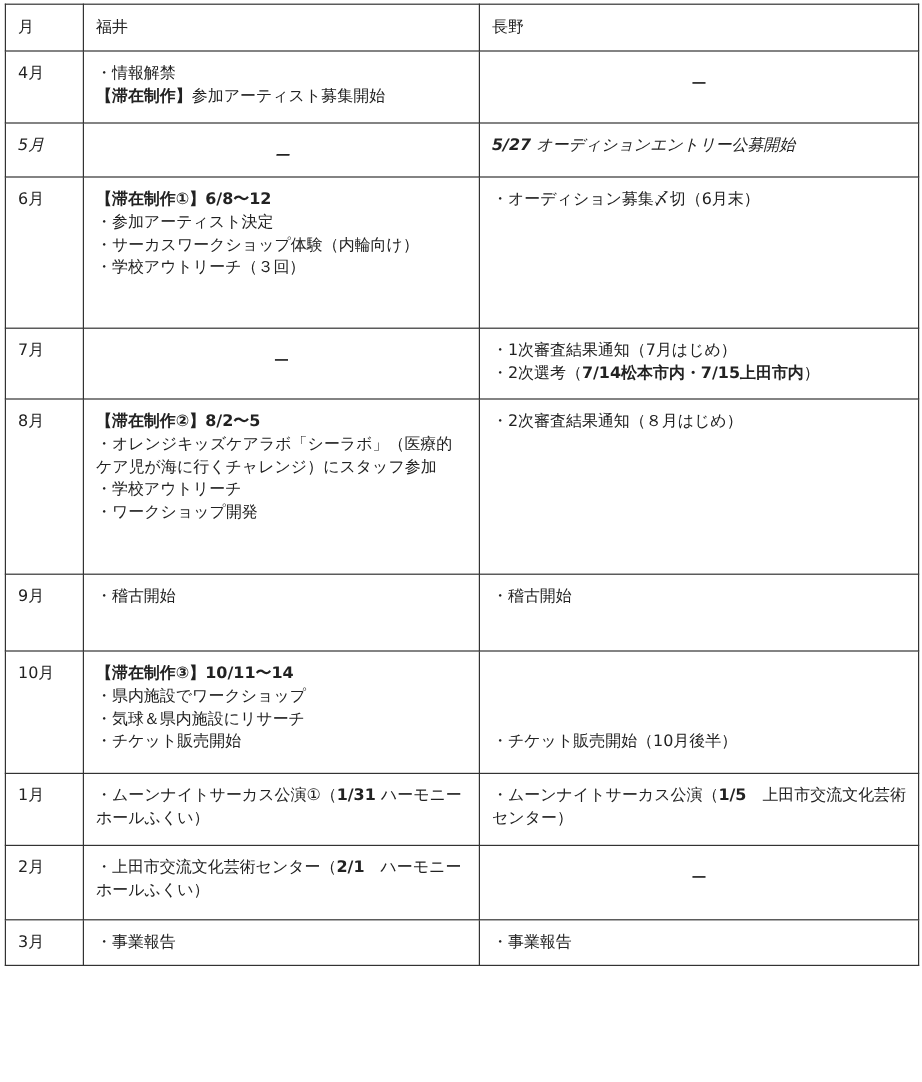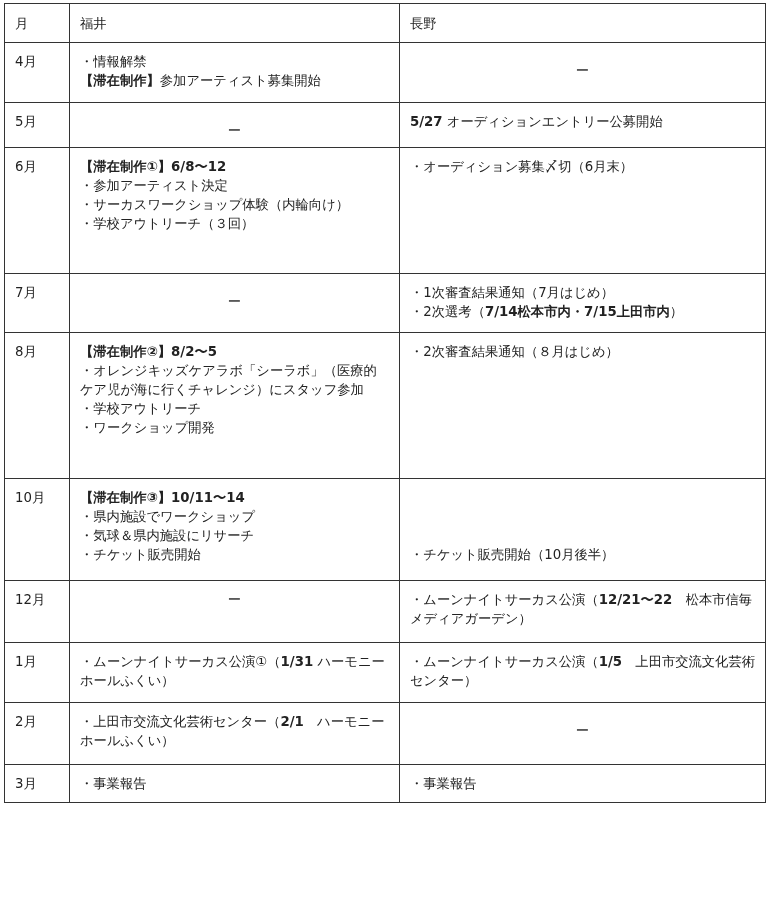--- a/index.html
+++ b/index.html
@@ -51,21 +51,21 @@
       <tr style="height: 60px;">
         <td>4月</td>
         <td>
           <span class="line"><span>・情報解禁</span></span>
           <span class="line"><b>【滞在制作】</b><span>参加アーティスト募集開始</span></span>
         </td>
         <td>
           <span class="center-dash">ー</span>
         </td>
       </tr>
-      <tr style="height: 40px;">
+      <tr style="height: 40px; font-style: italic;">
         <td>5月</td>
         <td>
           <span class="center-dash">ー</span>
         </td>
         <td>
           <span class="line"><b>5/27</b><span> オーディションエントリー公募開始</span></span>
         </td>
       </tr>
       <tr style="height: 126px;">
         <td>6月</td>
@@ -94,42 +94,42 @@
         <td>
           <span class="line"><b>【滞在制作②】8/2〜5</b></span>
           <span class="line"><span>・オレンジキッズケアラボ「シーラボ」（医療的ケア児が海に行くチャレンジ）にスタッフ参加</span></span>
           <span class="line"><span>・学校アウトリーチ</span></span>
           <span class="line"><span>・ワークショップ開発</span></span>
         </td>
         <td>
           <span class="line"><span>・2次審査結果通知（８月はじめ）</span></span>
         </td>
       </tr>
+      <tr style="height: 64px;">
+        <td>9月</td>
+        <td>
+          <span class="line"><span>・稽古開始</span></span>
+        </td>
+        <td>
+          <span class="line"><span>・稽古開始</span></span>
+        </td>
+      </tr>
       <tr style="height: 102px;">
         <td>10月</td>
         <td>
           <span class="line"><b>【滞在制作③】10/11〜14</b></span>
           <span class="line"><span>・県内施設でワークショップ</span></span>
           <span class="line"><span>・気球＆県内施設にリサーチ</span></span>
           <span class="line"><span>・チケット販売開始</span></span>
         </td>
         <td>
           <span class="spacer" style="height: 19px;"></span>
           <span class="spacer" style="height: 19px;"></span>
           <span class="spacer" style="height: 19px;"></span>
           <span class="line"><span>・チケット販売開始（10月後半）</span></span>
-        </td>
-      </tr>
-      <tr style="height: 62px;">
-        <td>12月</td>
-        <td>
-          <span class="center-dash top">ー</span>
-        </td>
-        <td>
-          <span class="line"><span>・ムーンナイトサーカス公演（</span><b>12/21〜22</b><span>　松本市信毎メディアガーデン）</span></span>
         </td>
       </tr>
       <tr style="height: 60px;">
         <td>1月</td>
         <td>
           <span class="line"><span>・ムーンナイトサーカス公演①（</span><b>1/31</b><span> ハーモニーホールふくい）</span></span>
         </td>
         <td>
           <span class="line"><span>・ムーンナイトサーカス公演（</span><b>1/5</b><span>　上田市交流文化芸術センター）</span></span>
         </td>

